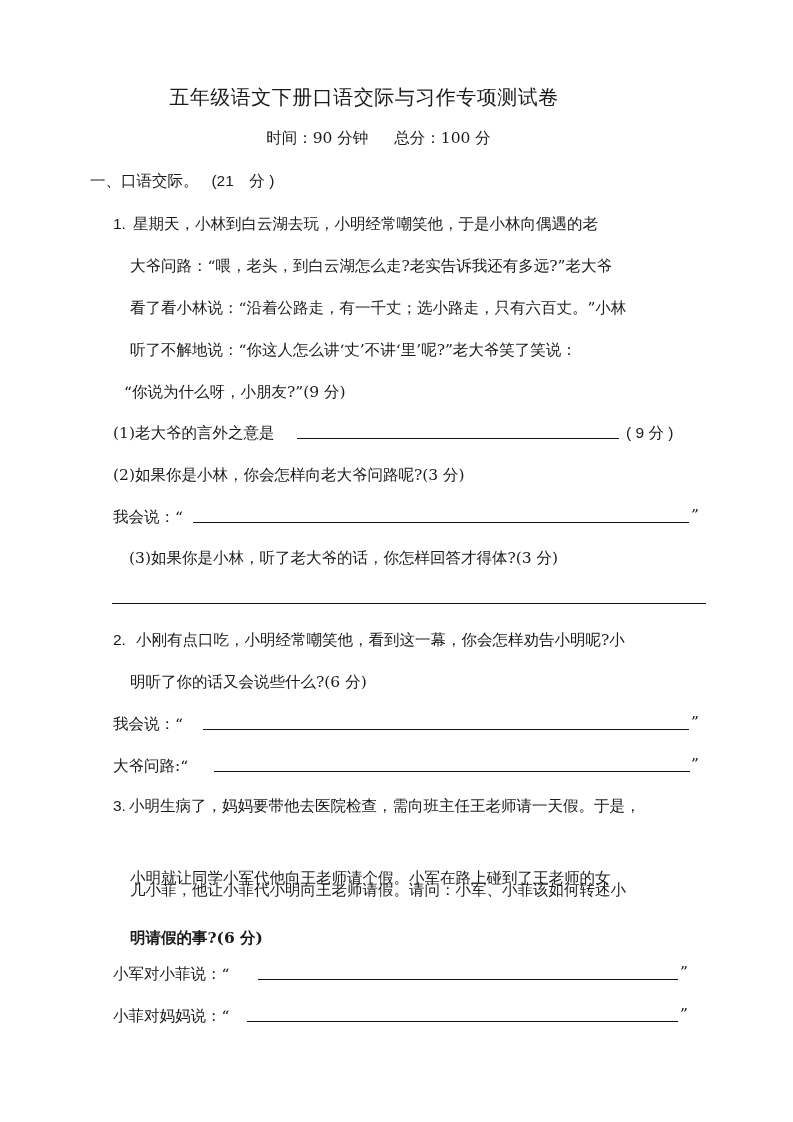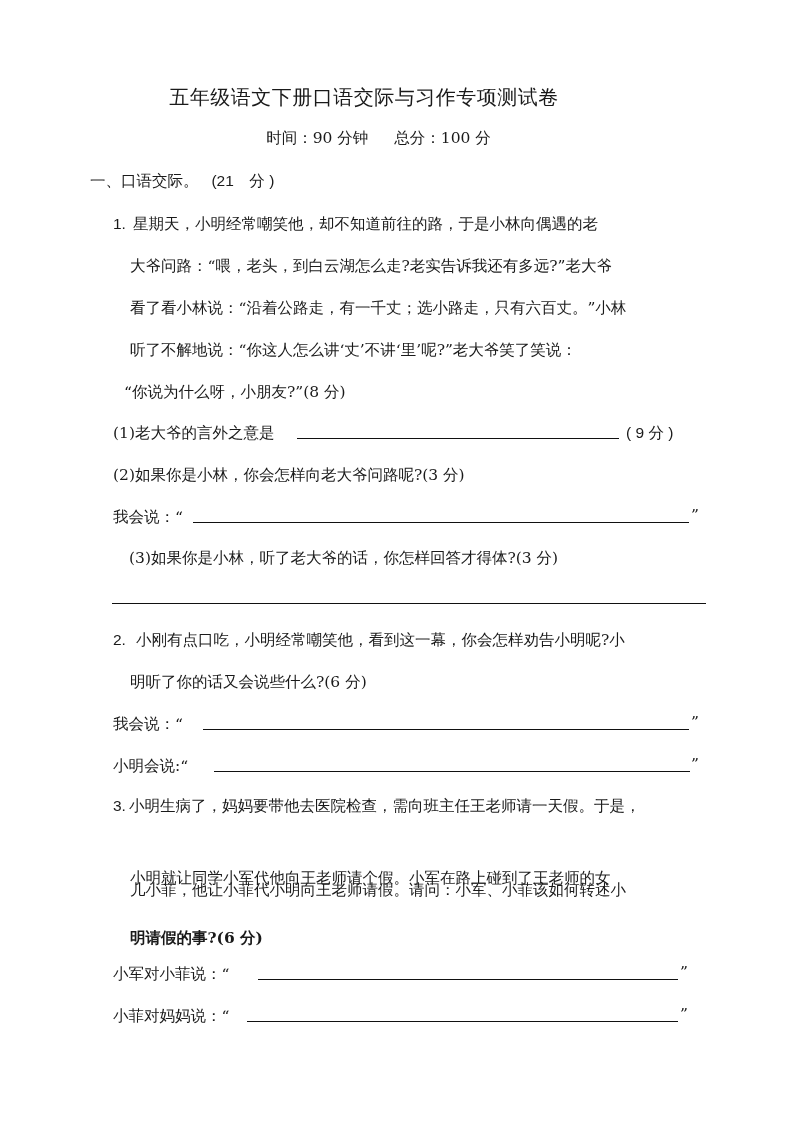--- a/index.html
+++ b/index.html
@@ -43,25 +43,25 @@
 <div class="abs subtitle">
   <span>时间：90 分钟</span><span class="gap"></span><span>总分：100 分</span>
 </div>
 
 <div class="abs txt" style="left:90px; top:170px;">
   <span>一、口语交际。</span>
   <span class="num" style="margin-left:8px;">(21　分 )</span>
 </div>
 
 <div class="abs txt" style="left:113px; top:213px;"><span class="num">1.</span></div>
-<div class="abs txt" style="left:133px; top:213px;">星期天，小明经常嘲笑他，却不知道前往的路，于是小林向偶遇的老</div>
+<div class="abs txt" style="left:133px; top:213px;">星期天，小林到白云湖去玩，小明经常嘲笑他，于是小林向偶遇的老</div>
 <div class="abs txt" style="left:130px; top:255px;">大爷问路：“喂，老头，到白云湖怎么走?老实告诉我还有多远?”老大爷</div>
 <div class="abs txt" style="left:130px; top:297px;">看了看小林说：“沿着公路走，有一千丈；选小路走，只有六百丈。”小林</div>
 <div class="abs txt" style="left:130px; top:339px;">听了不解地说：“你这人怎么讲‘丈’不讲‘里’呢?”老大爷笑了笑说：</div>
-<div class="abs txt" style="left:124px; top:381px;">“你说为什么呀，小朋友?”(8 分)</div>
+<div class="abs txt" style="left:124px; top:381px;">“你说为什么呀，小朋友?”(9 分)</div>
 
 <div class="abs txt" style="left:113px; top:422px;">(1)老大爷的言外之意是</div>
 <div class="blank" style="left:297px; top:438px; width:322px;"></div>
 <div class="abs txt num" style="left:626px; top:422px;">( 9  分 )</div>
 
 <div class="abs txt" style="left:113px; top:464px;">(2)如果你是小林，你会怎样向老大爷问路呢?(3 分)</div>
 <div class="abs txt" style="left:113px; top:506px;">我会说：“</div>
 <div class="blank" style="left:193px; top:522px; width:496px;"></div>
 <div class="abs txt" style="left:691px; top:504px;">”</div>
 
@@ -69,21 +69,21 @@
 <div class="blank" style="left:112px; top:603px; width:594px;"></div>
 
 <div class="abs txt" style="left:113px; top:629px;"><span class="num">2.</span></div>
 <div class="abs txt" style="left:136px; top:629px;">小刚有点口吃，小明经常嘲笑他，看到这一幕，你会怎样劝告小明呢?小</div>
 <div class="abs txt" style="left:130px; top:671px;">明听了你的话又会说些什么?(6 分)</div>
 
 <div class="abs txt" style="left:113px; top:713px;">我会说：“</div>
 <div class="blank" style="left:203px; top:729px; width:486px;"></div>
 <div class="abs txt" style="left:691px; top:711px;">”</div>
 
-<div class="abs txt" style="left:113px; top:755px;">小明会说:“</div>
+<div class="abs txt" style="left:113px; top:755px;">大爷问路:“</div>
 <div class="blank" style="left:214px; top:771px; width:476px;"></div>
 <div class="abs txt" style="left:691px; top:753px;">”</div>
 
 <div class="abs txt" style="left:113px; top:795px;"><span class="num">3.</span></div>
 <div class="abs txt" style="left:129px; top:795px;">小明生病了，妈妈要带他去医院检查，需向班主任王老师请一天假。于是，</div>
 <div class="abs txt" style="left:130px; top:837px;margin-top:30px;">小明就让同学小军代他向王老师请个假。小军在路上碰到了王老师的女</div>
 <div class="abs txt" style="left:130px; top:879px;">儿小菲，他让小菲代小明向王老师请假。请问：小军、小菲该如何转述小</div>
 <div class="abs txt" style="left:130px; top:927px;font-weight:bold;">明请假的事?(6 分)</div>
 
 <div class="abs txt" style="left:113px; top:963px;">小军对小菲说：“</div>

